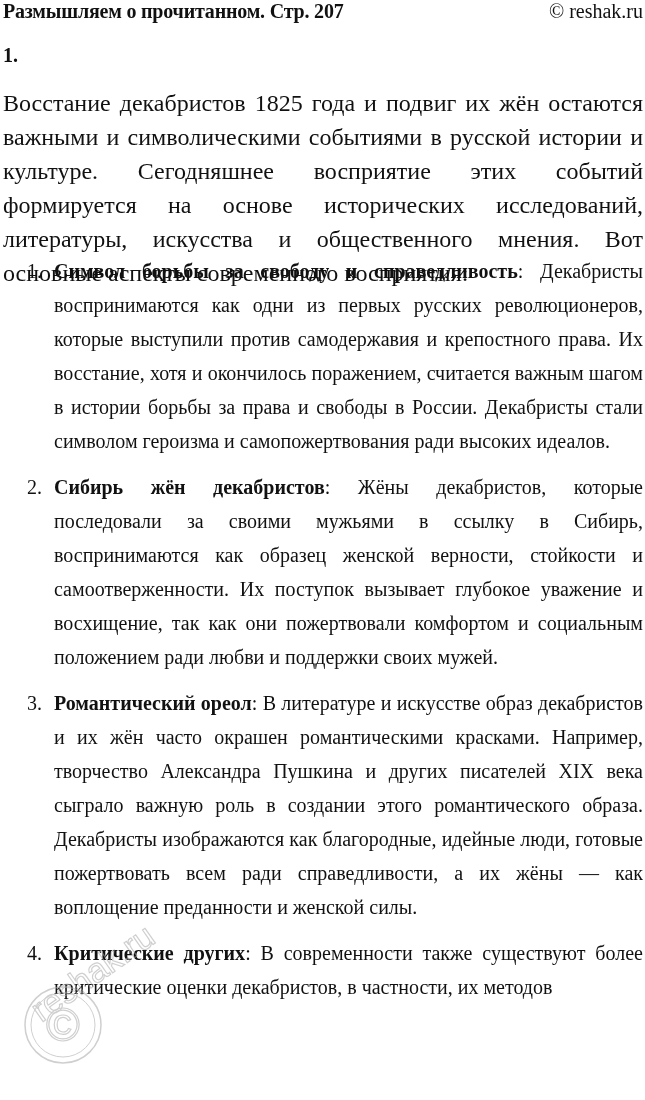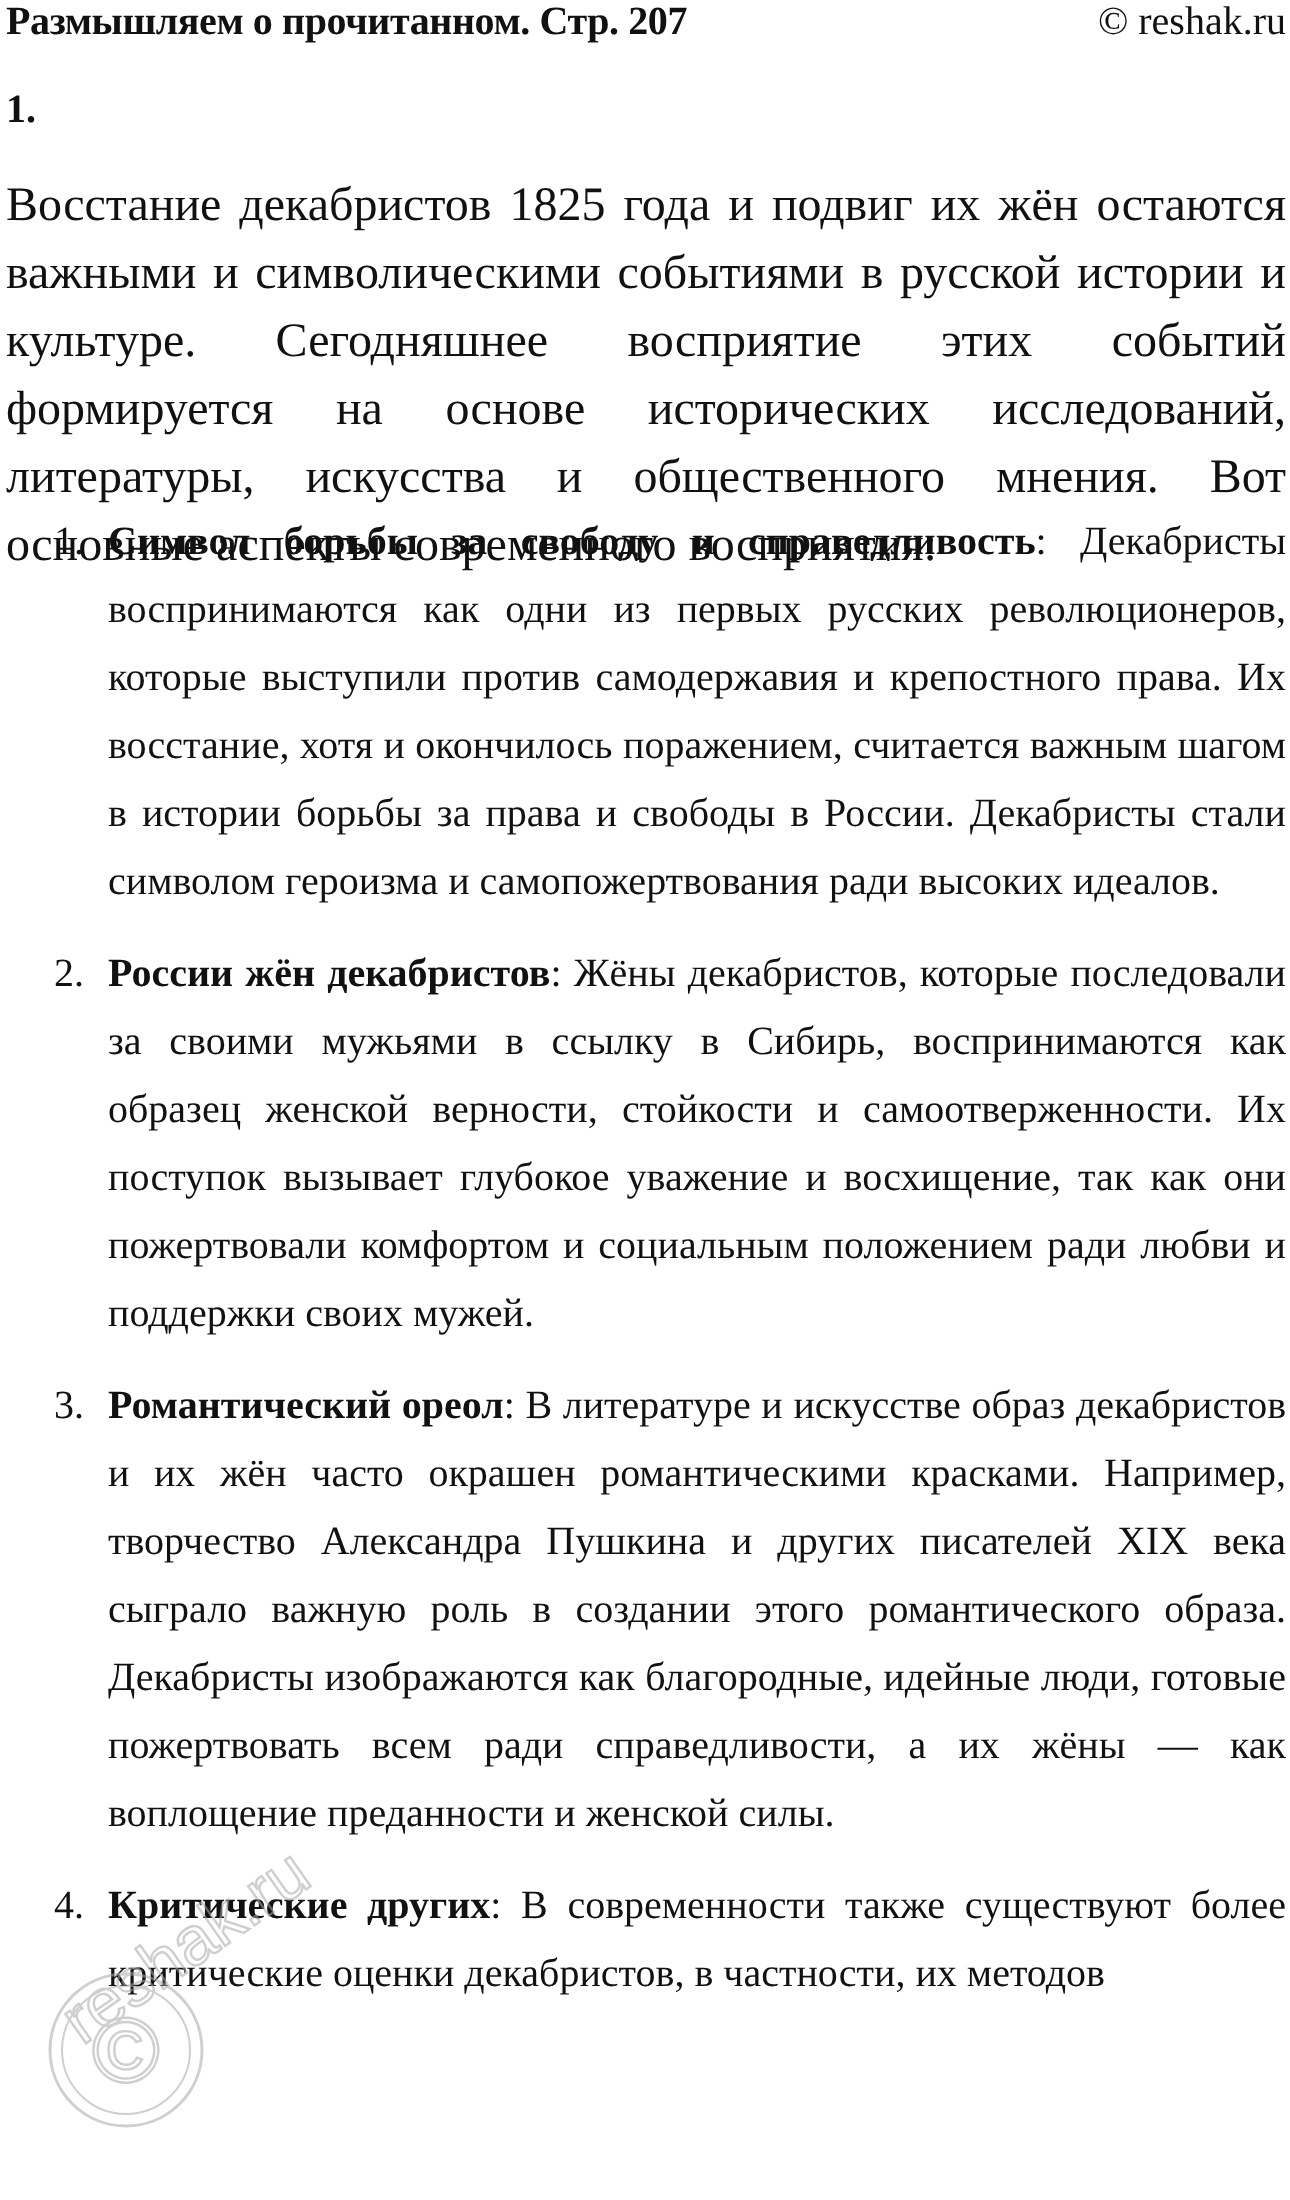--- a/index.html
+++ b/index.html
@@ -109,21 +109,21 @@
 
   <p class="intro">Восстание декабристов 1825 года и подвиг их жён остаются важными и символическими событиями в русской истории и культуре. Сегодняшнее восприятие этих событий формируется на основе исторических исследований, литературы, искусства и общественного мнения. Вот основные аспекты современного восприятия:</p>
 
   <ol class="list">
     <li class="list-item">
       <span class="list-num">1.</span>
       <span class="list-term">Символ борьбы за свободу и справедливость</span><span>: Декабристы воспринимаются как одни из первых русских революционеров, которые выступили против самодержавия и крепостного права. Их восстание, хотя и окончилось поражением, считается важным шагом в истории борьбы за права и свободы в России. Декабристы стали символом героизма и самопожертвования ради высоких идеалов.</span>
     </li>
     <li class="list-item">
       <span class="list-num">2.</span>
-      <span class="list-term">России жён декабристов</span><span>: Жёны декабристов, которые последовали за своими мужьями в ссылку в Сибирь, воспринимаются как образец женской верности, стойкости и самоотверженности. Их поступок вызывает глубокое уважение и восхищение, так как они пожертвовали комфортом и социальным положением ради любви и поддержки своих мужей.</span>
+      <span class="list-term">Сибирь жён декабристов</span><span>: Жёны декабристов, которые последовали за своими мужьями в ссылку в Сибирь, воспринимаются как образец женской верности, стойкости и самоотверженности. Их поступок вызывает глубокое уважение и восхищение, так как они пожертвовали комфортом и социальным положением ради любви и поддержки своих мужей.</span>
     </li>
     <li class="list-item">
       <span class="list-num">3.</span>
       <span class="list-term">Романтический ореол</span><span>: В литературе и искусстве образ декабристов и их жён часто окрашен романтическими красками. Например, творчество Александра Пушкина и других писателей XIX века сыграло важную роль в создании этого романтического образа. Декабристы изображаются как благородные, идейные люди, готовые пожертвовать всем ради справедливости, а их жёны — как воплощение преданности и женской силы.</span>
     </li>
     <li class="list-item">
       <span class="list-num">4.</span>
       <span class="list-term">Критические других</span><span>: В современности также существуют более критические оценки декабристов, в частности, их методов</span>
     </li>
   </ol>

